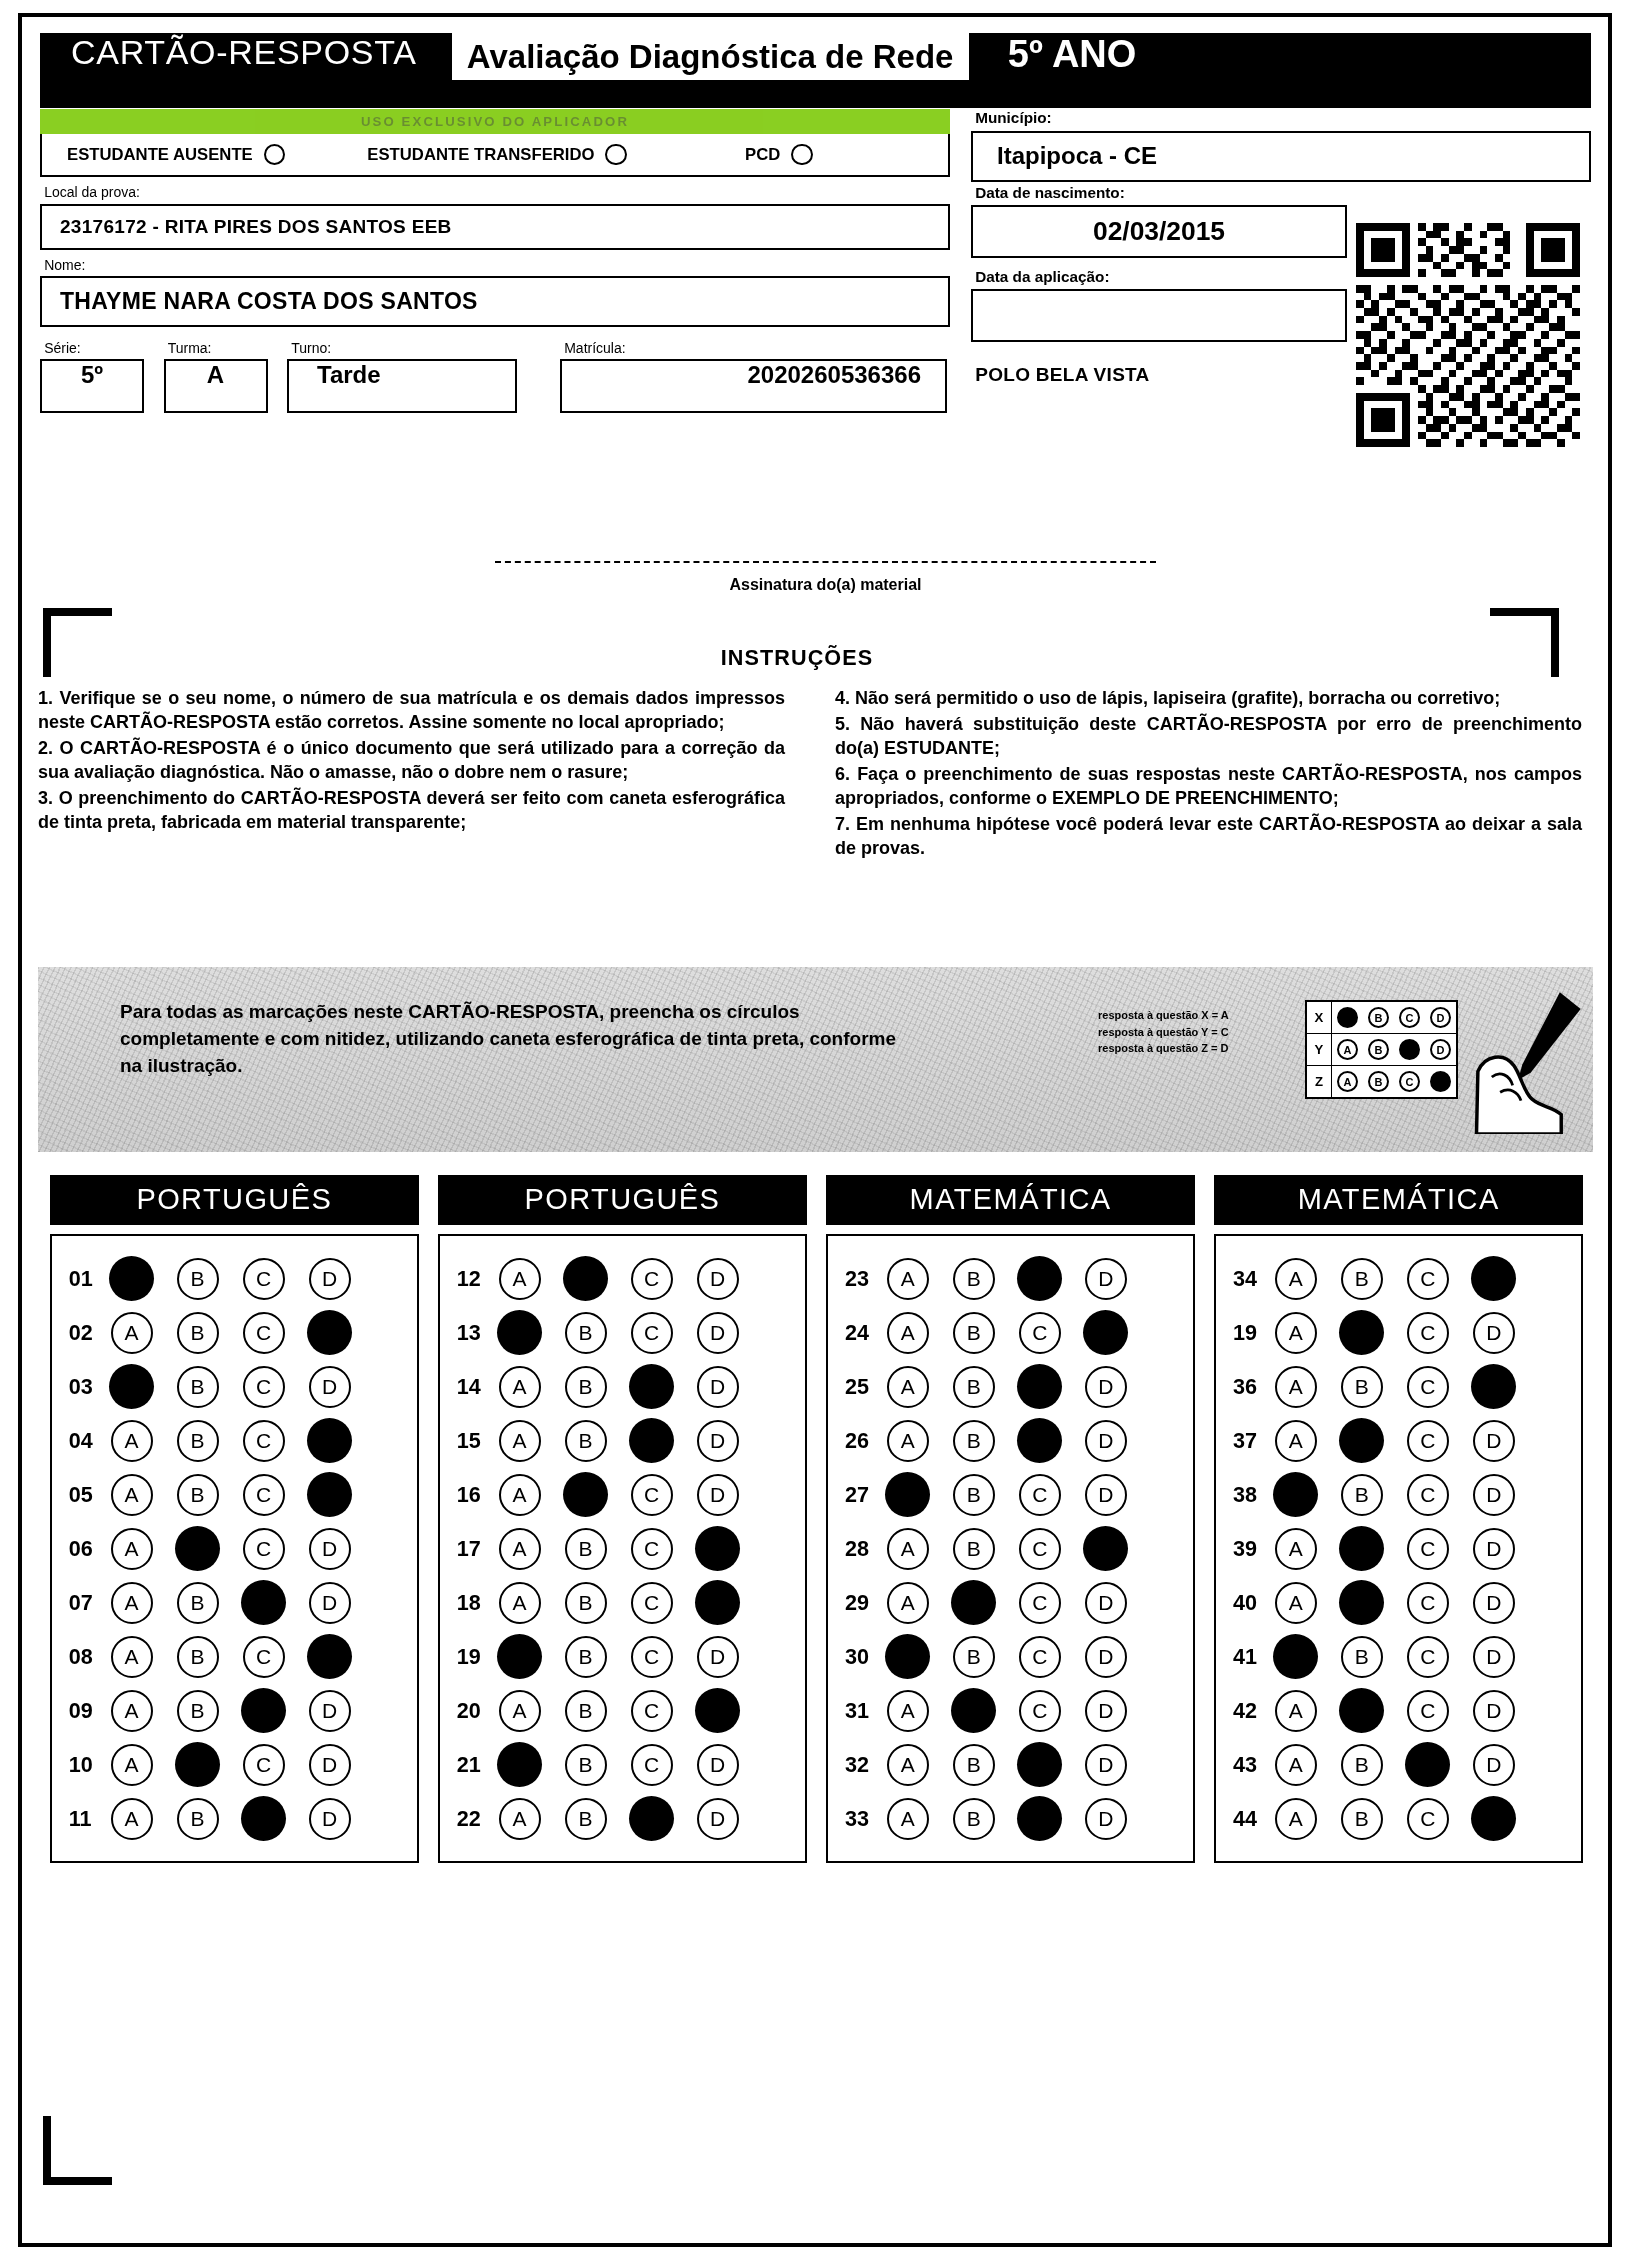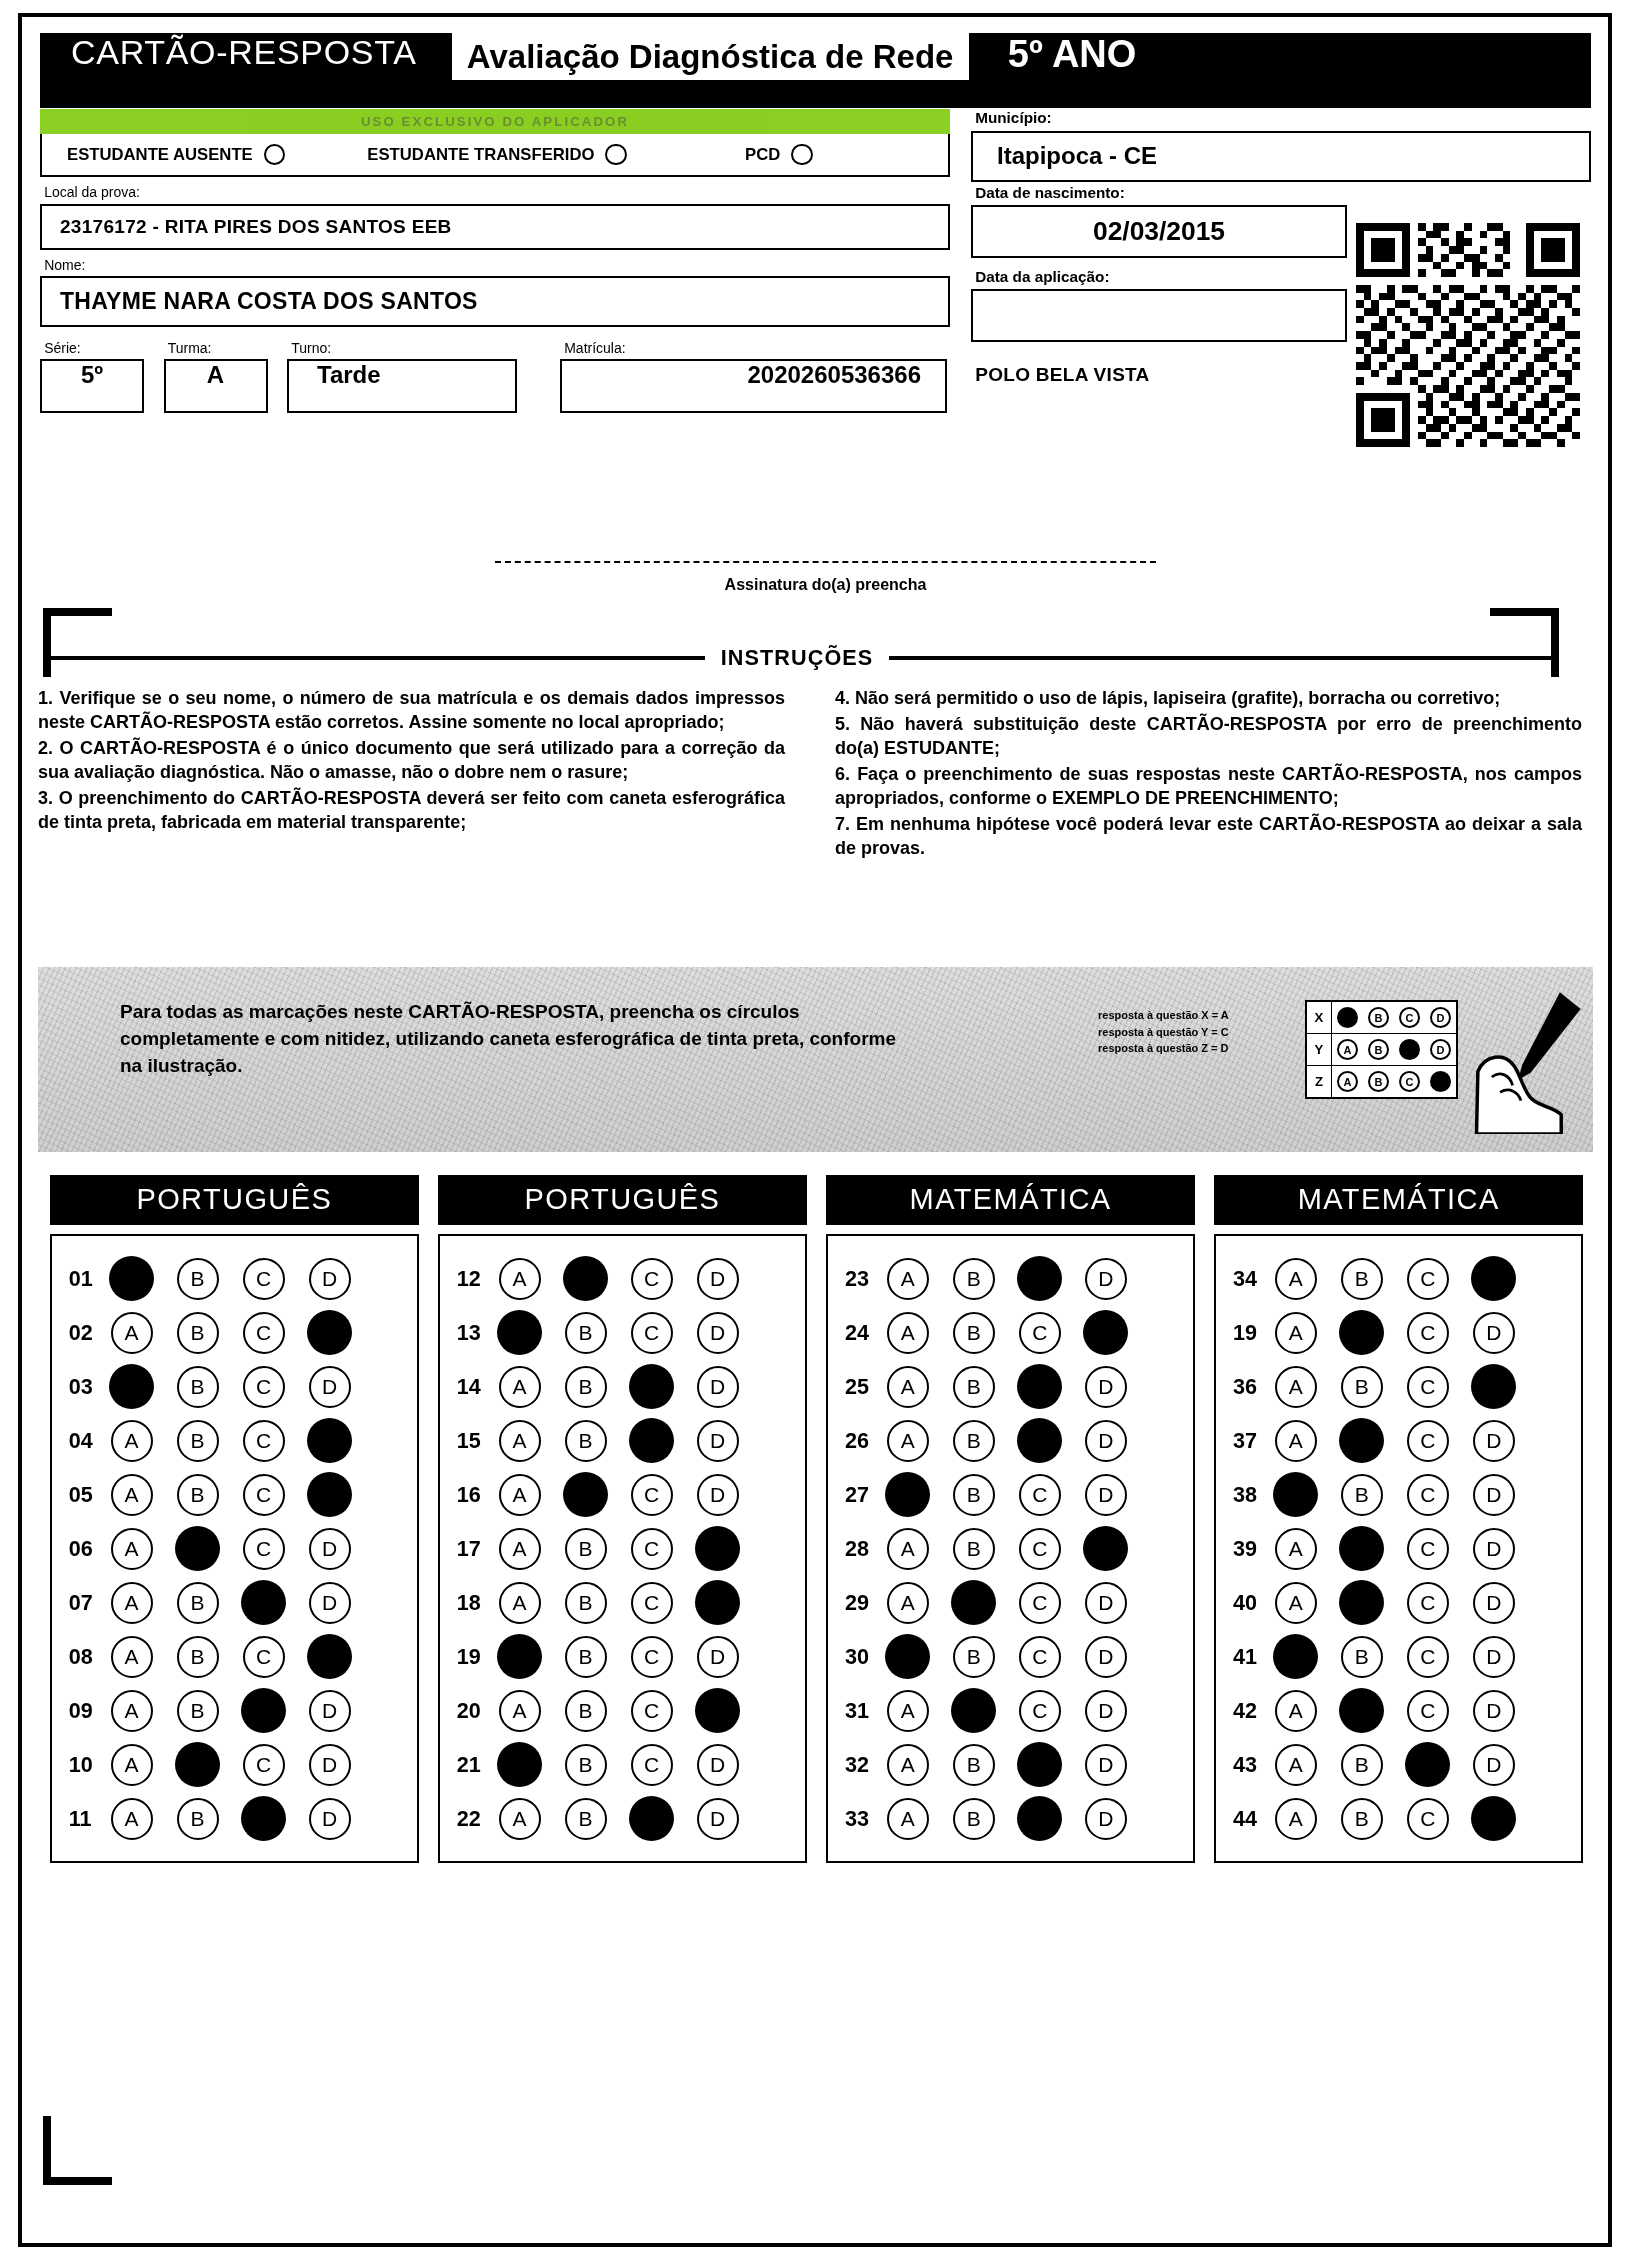--- a/index.html
+++ b/index.html
@@ -242,20 +242,21 @@
   .corner.bl { left: 43px; top: 2116px; border-left-width: 8.3px; border-bottom-width: 8.3px; }
 
   
   .instr-title-wrap {
     position: absolute;
     left: 43px;
     top: 645px;
     width: 1508px;
     display: flex;
     align-items: center;
+    flex-direction: column;
   }
   .instr-line { flex: 1; height: 3.5px; background: #000; }
   .instr-title {
     font-size: 21.6px;
     font-weight: bold;
     letter-spacing: 1.1px;
     padding: 0 15.3px;
   }
   .instr-cols {
     position: absolute;
@@ -710,21 +711,21 @@
           <rect x="13" y="28" width="1" height="1"></rect>
           <rect x="16" y="28" width="1" height="1"></rect>
           <rect x="19" y="28" width="2" height="1"></rect>
         <rect x="22" y="28" width="2" height="1"></rect>
           <rect x="26" y="28" width="1" height="1"></rect>
       </g>
     </svg>
   </div>
 
   <div class="sig-dots"></div>
-  <div class="sig-label">Assinatura do(a) preencha</div>
+  <div class="sig-label">Assinatura do(a) material</div>
 
   <div class="corner tl"></div>
   <div class="corner tr"></div>
   <div class="corner bl"></div>
 
   <div class="instr-title-wrap">
     <div class="instr-line"></div>
     <div class="instr-title">INSTRUÇÕES</div>
     <div class="instr-line"></div>
   </div>

